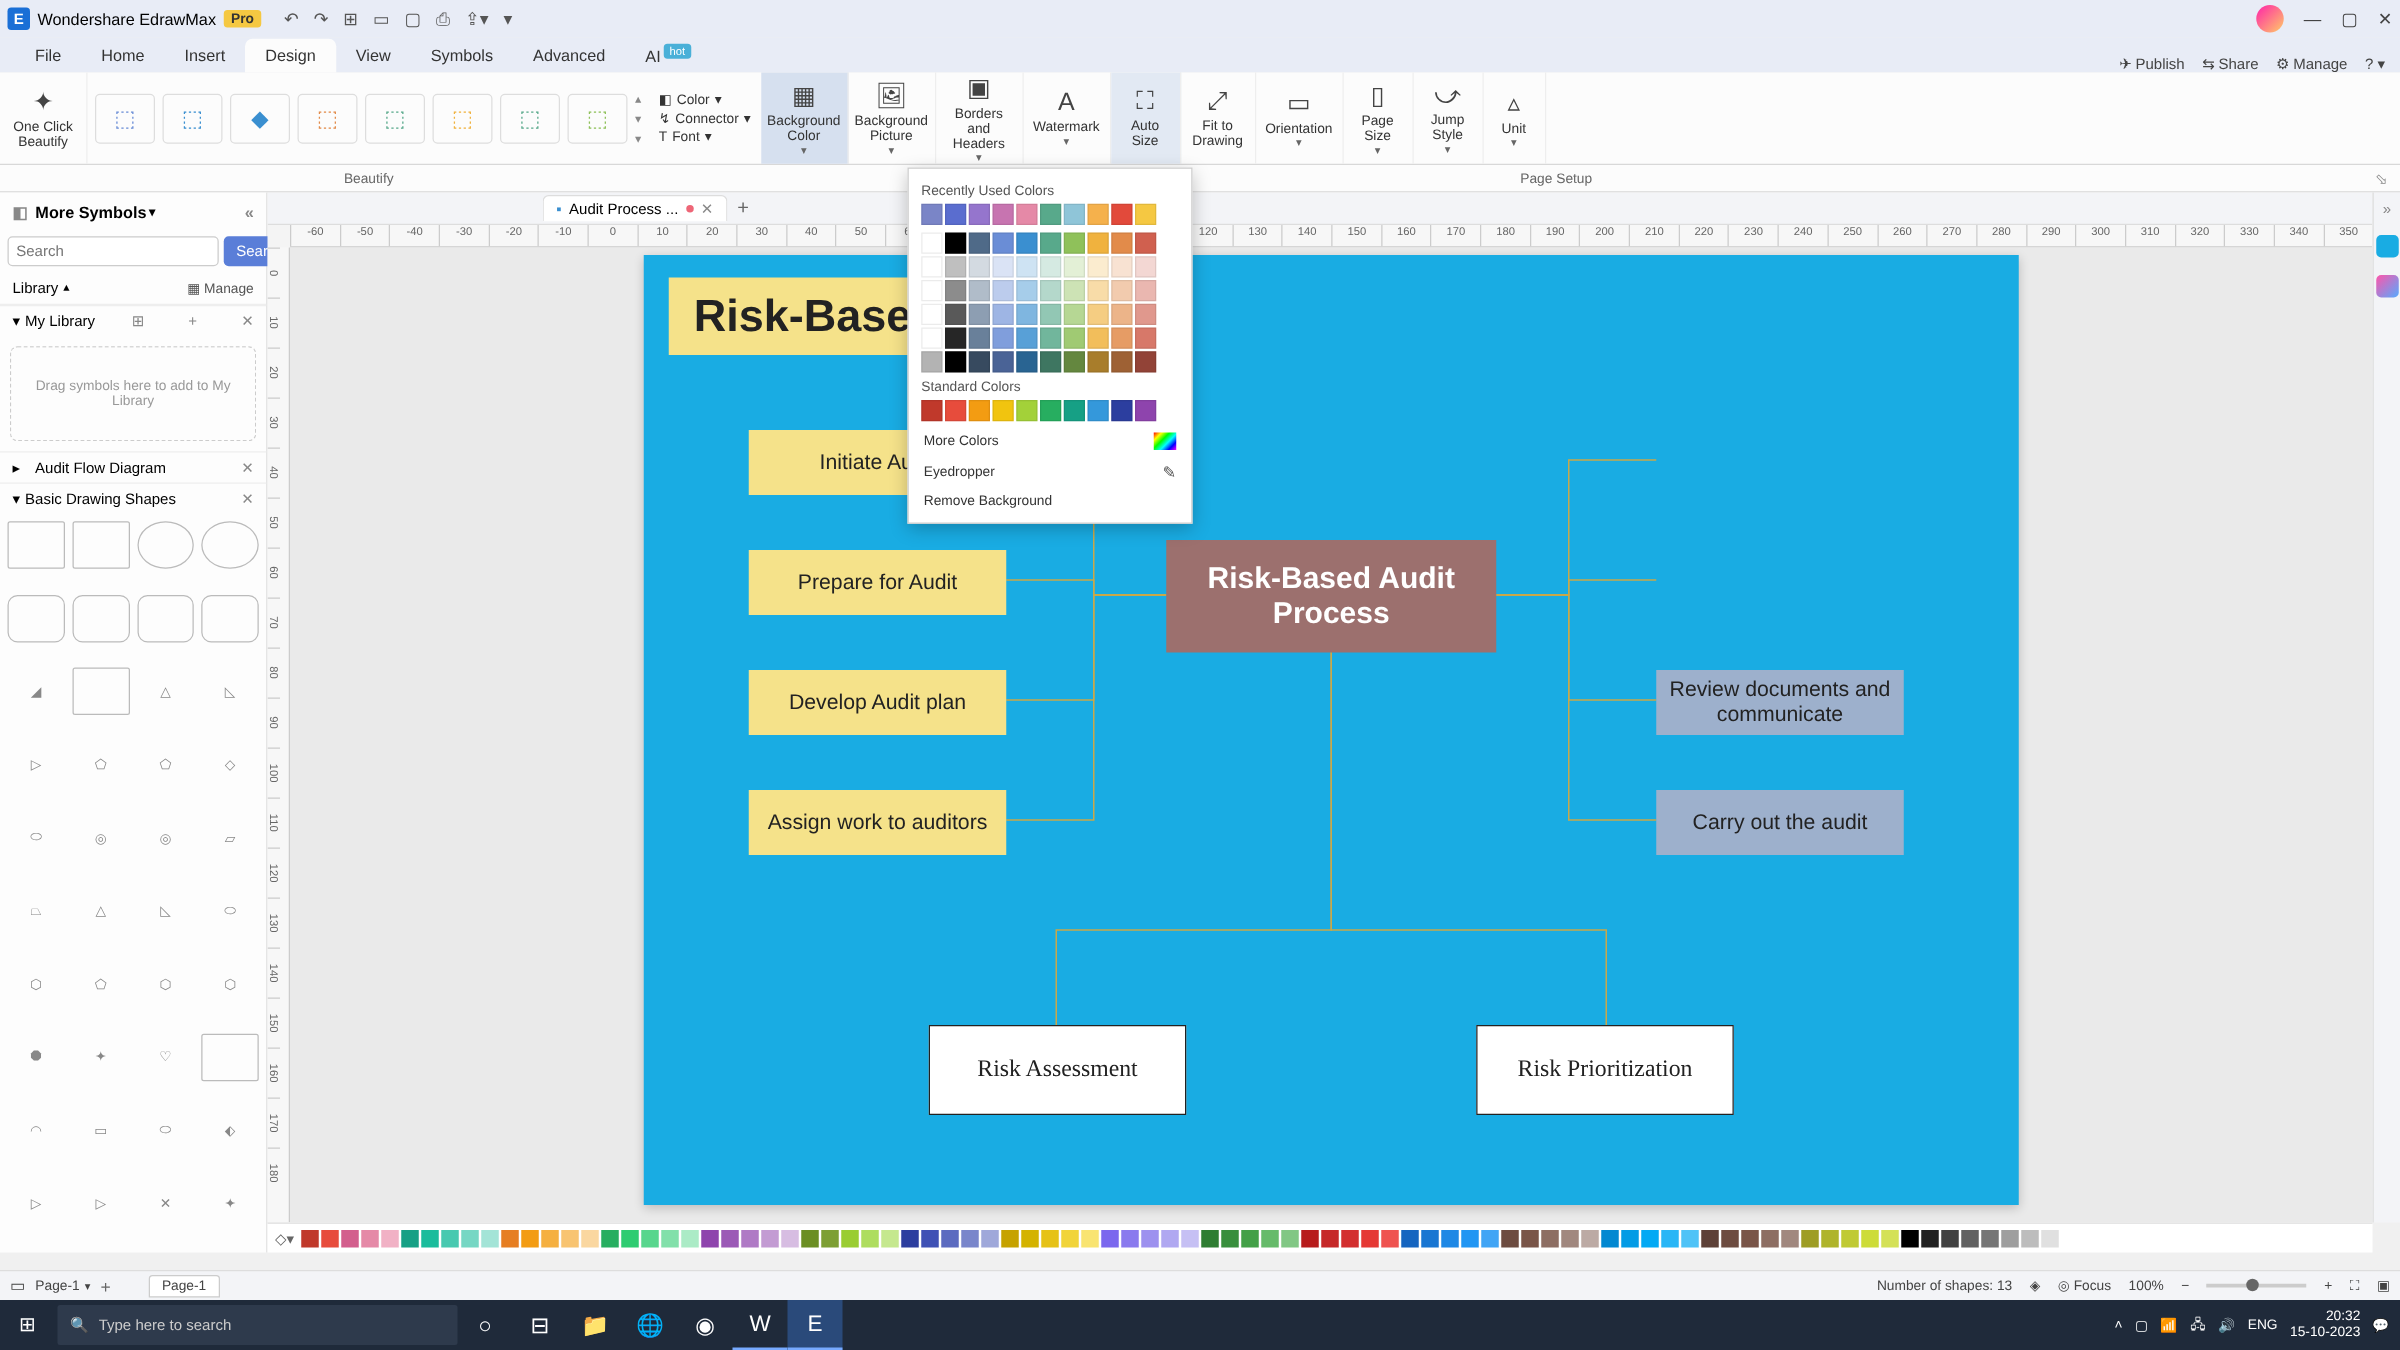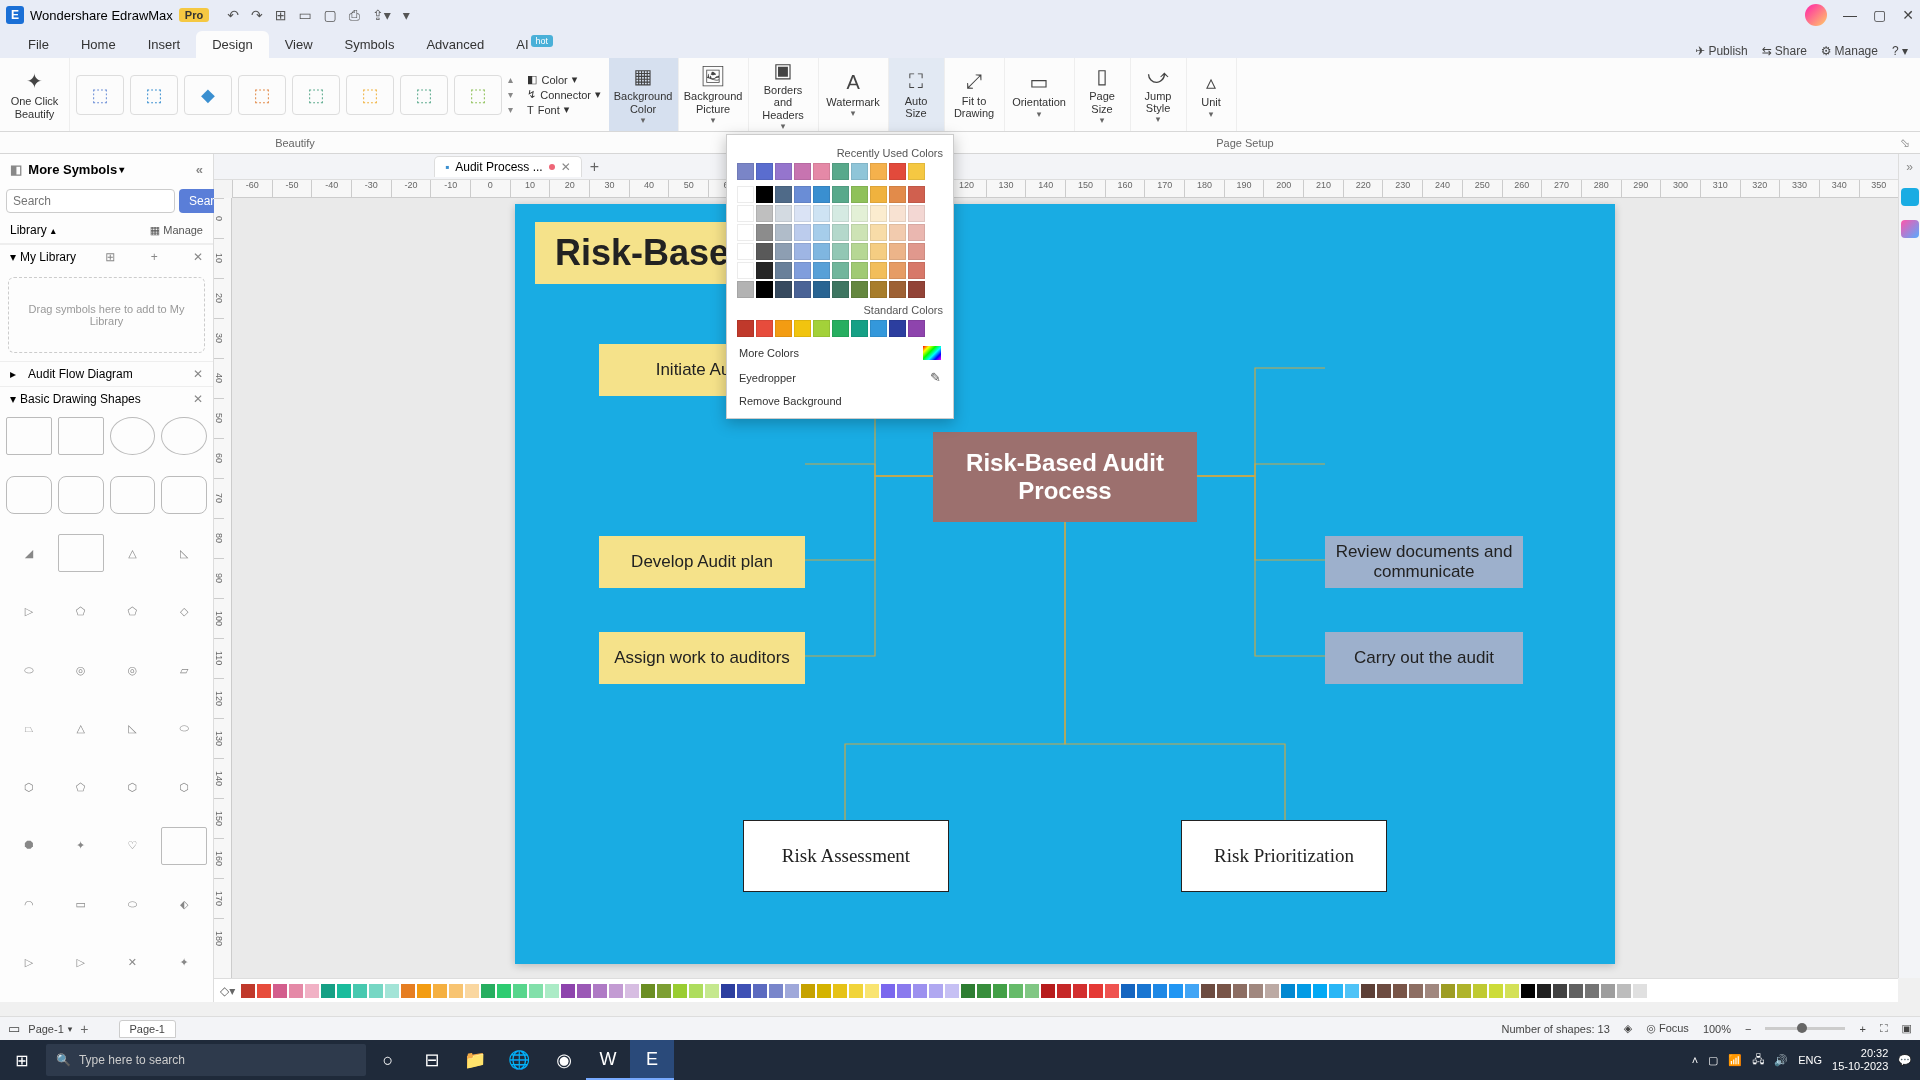--- a/index.html
+++ b/index.html
@@ -99,21 +99,21 @@
 .taskbar .tbicon.active { border-bottom: 2px solid #7af; }
 .taskbar .tray { margin-left: auto; display: flex; align-items: center; gap: 10px; padding-right: 8px; font-size: 11px; }
 .taskbar .clock { text-align: right; line-height: 1.2; font-size: 11px; }
 
 
 .rightstrip { position: absolute; right: 0; top: 154px; bottom: 62px; width: 22px; background: #f3f4f7; border-left: 1px solid #ddd; display: flex; flex-direction: column; align-items: center; padding-top: 6px; gap: 14px; }
 .rightstrip .badge { width: 18px; height: 18px; border-radius: 4px; }
 
 
 .color-popup { position: absolute; left: 726px; top: 134px; width: 228px; background: #fff; border: 1px solid #ccc; box-shadow: 0 4px 14px rgba(0,0,0,0.25); padding: 8px 10px 6px; font-size: 11px; color: #333; z-index: 40; }
-.color-popup .sec-label { margin: 4px 0; color: #555; text-align: right; }
+.color-popup .sec-label { margin: 4px 0; color: #555; }
 .color-popup .row { display: flex; gap: 2px; margin-bottom: 2px; }
 .color-popup .sw { width: 17px; height: 17px; cursor: pointer; border: 1px solid rgba(0,0,0,0.08); }
 .color-popup .opt { padding: 5px 2px; display: flex; align-items: center; gap: 8px; cursor: pointer; }
 .gradient-sw { width: 18px; height: 14px; background: linear-gradient(135deg, red, yellow, lime, cyan, blue, magenta); }
 .eyedrop-ico { font-size: 13px; color: #555; }
 
 
 .app { position: absolute; inset: 0; bottom: 40px; }
 </style>
 </head>
@@ -410,20 +410,21 @@
           <path d="M290 452 H360 V272 H418"></path>
           <path d="M682 272 H740 V164 H810"></path>
           <path d="M682 272 H740 V260 H810"></path>
           <path d="M682 272 H740 V356 H810"></path>
           <path d="M682 272 H740 V452 H810"></path>
           <path d="M550 316 V540 H330 V616"></path>
           <path d="M550 316 V540 H770 V616"></path>
         </g>
       </svg>
       <div class="box yellow" style="left:84px;top:140px">Initiate Audit</div>
+      <div class="box yellow" style="left:84px;top:236px">Prepare for Audit</div>
       <div class="box yellow" style="left:84px;top:332px">Develop Audit plan</div>
       <div class="box yellow" style="left:84px;top:428px">Assign work to auditors</div>
       <div class="box center" style="left:418px;top:228px">Risk-Based Audit Process</div>
       <div class="box blue" style="left:810px;top:332px">Review documents and communicate</div>
       <div class="box blue" style="left:810px;top:428px">Carry out the audit</div>
       <div class="box white" style="left:228px;top:616px">Risk Assessment</div>
       <div class="box white" style="left:666px;top:616px">Risk Prioritization</div>
     </div>
   </div>
 </div>

